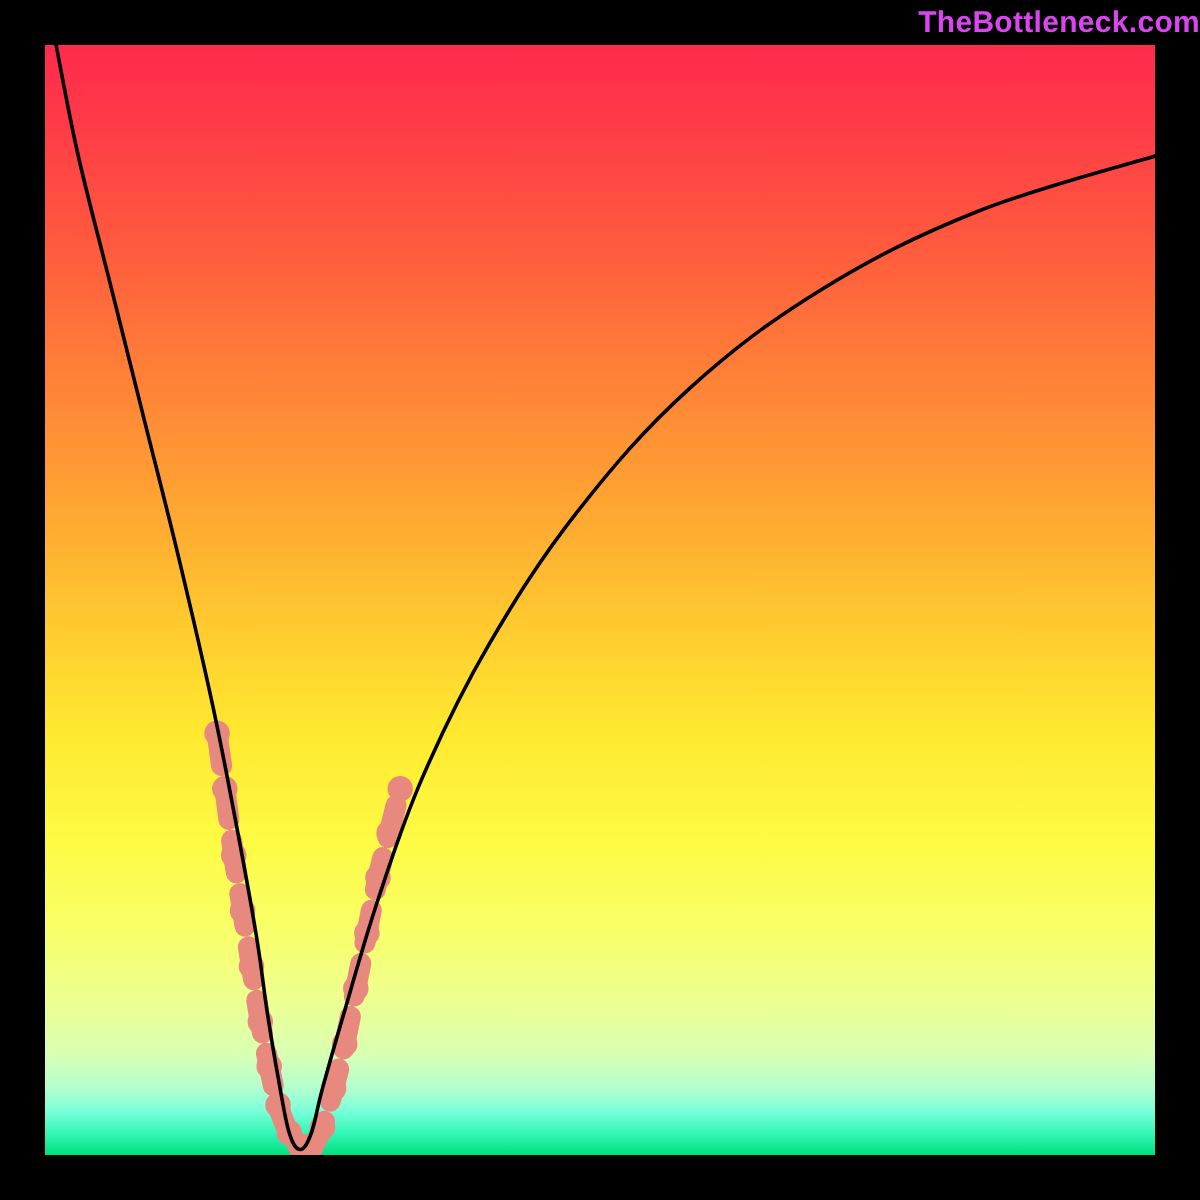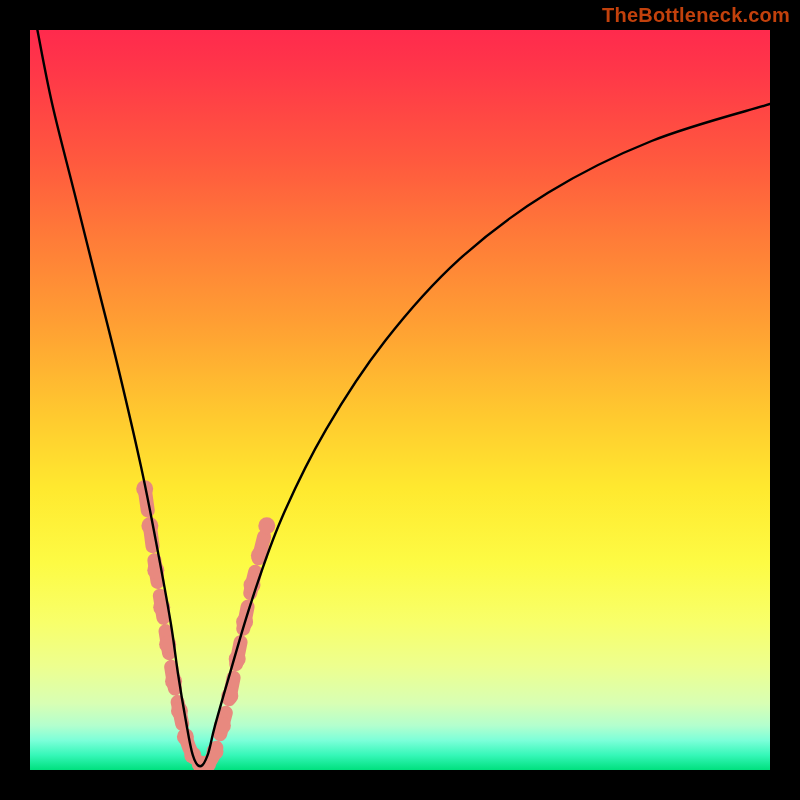--- a/index.html
+++ b/index.html
@@ -48,22 +48,22 @@
       #d8ffb4 91%,
       #b3ffce 94%,
       #7cffd9 96%,
       #35f7b8 98%,
       #00e07e 100%
     );
   }
   .watermark {
     position: absolute;
     top: 4px;
-    right: 10px;
-    color: #c2410c;
+    right: 0;
+    color: #d946ef;
     font-size: 20px;
     font-weight: 600;
     letter-spacing: 0.2px;
     user-select: none;
   }
   svg.curve {
     position: absolute;
     top: 0;
     left: 0;
     width: 100%;

